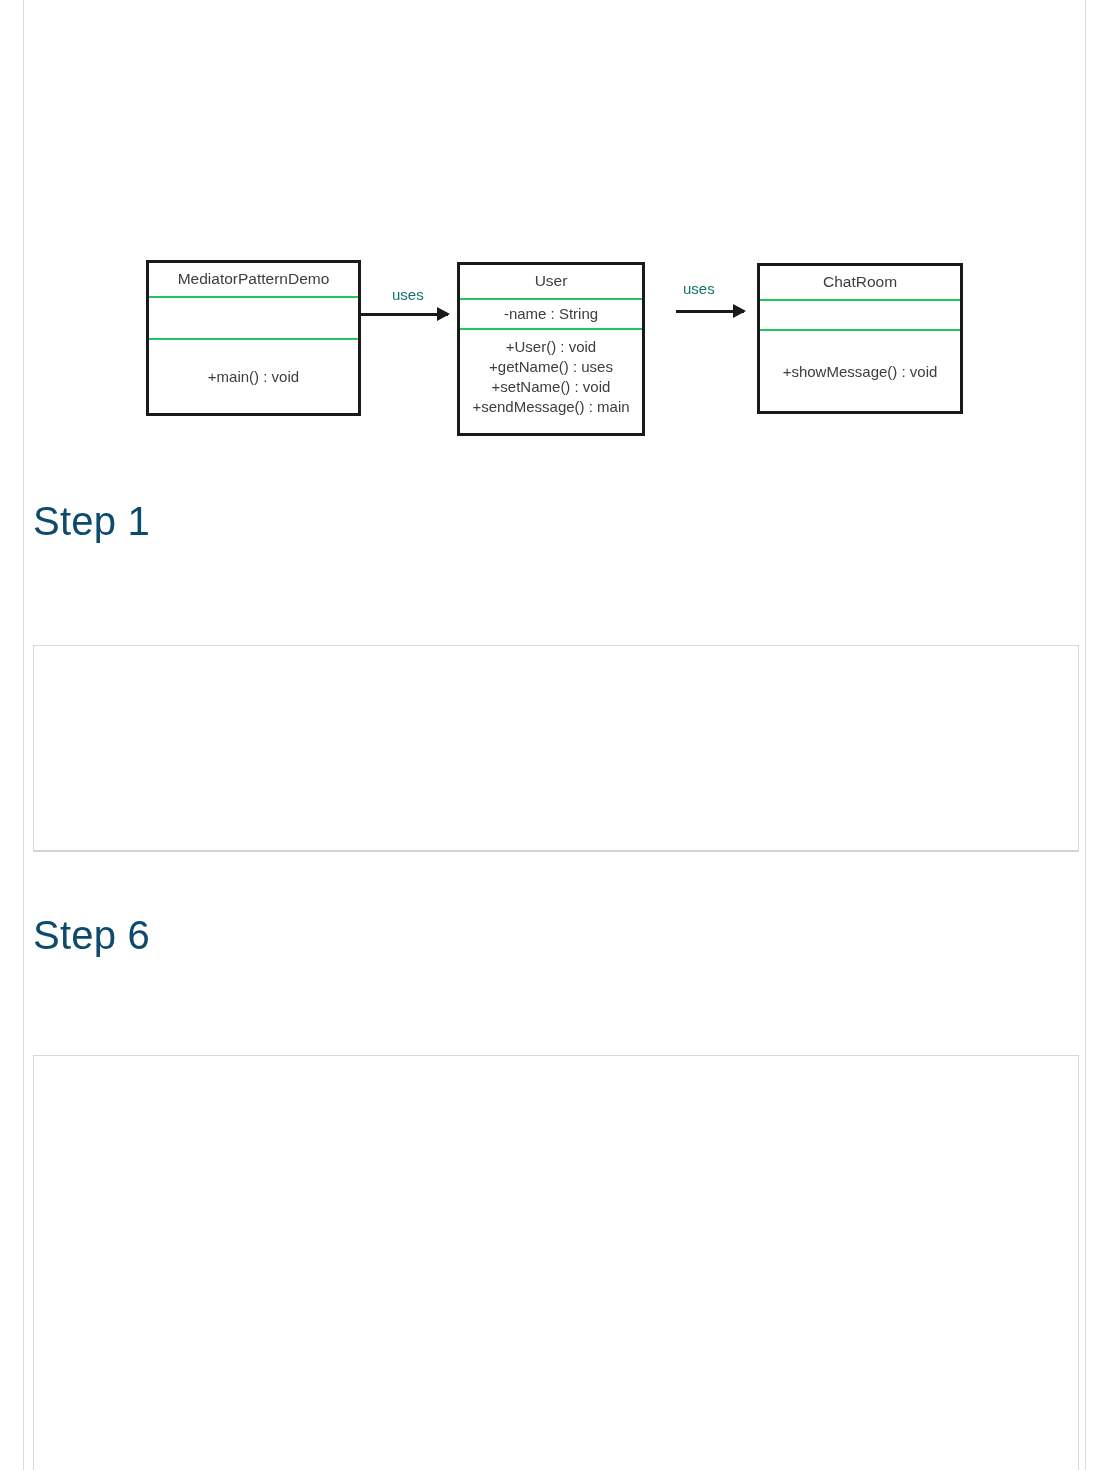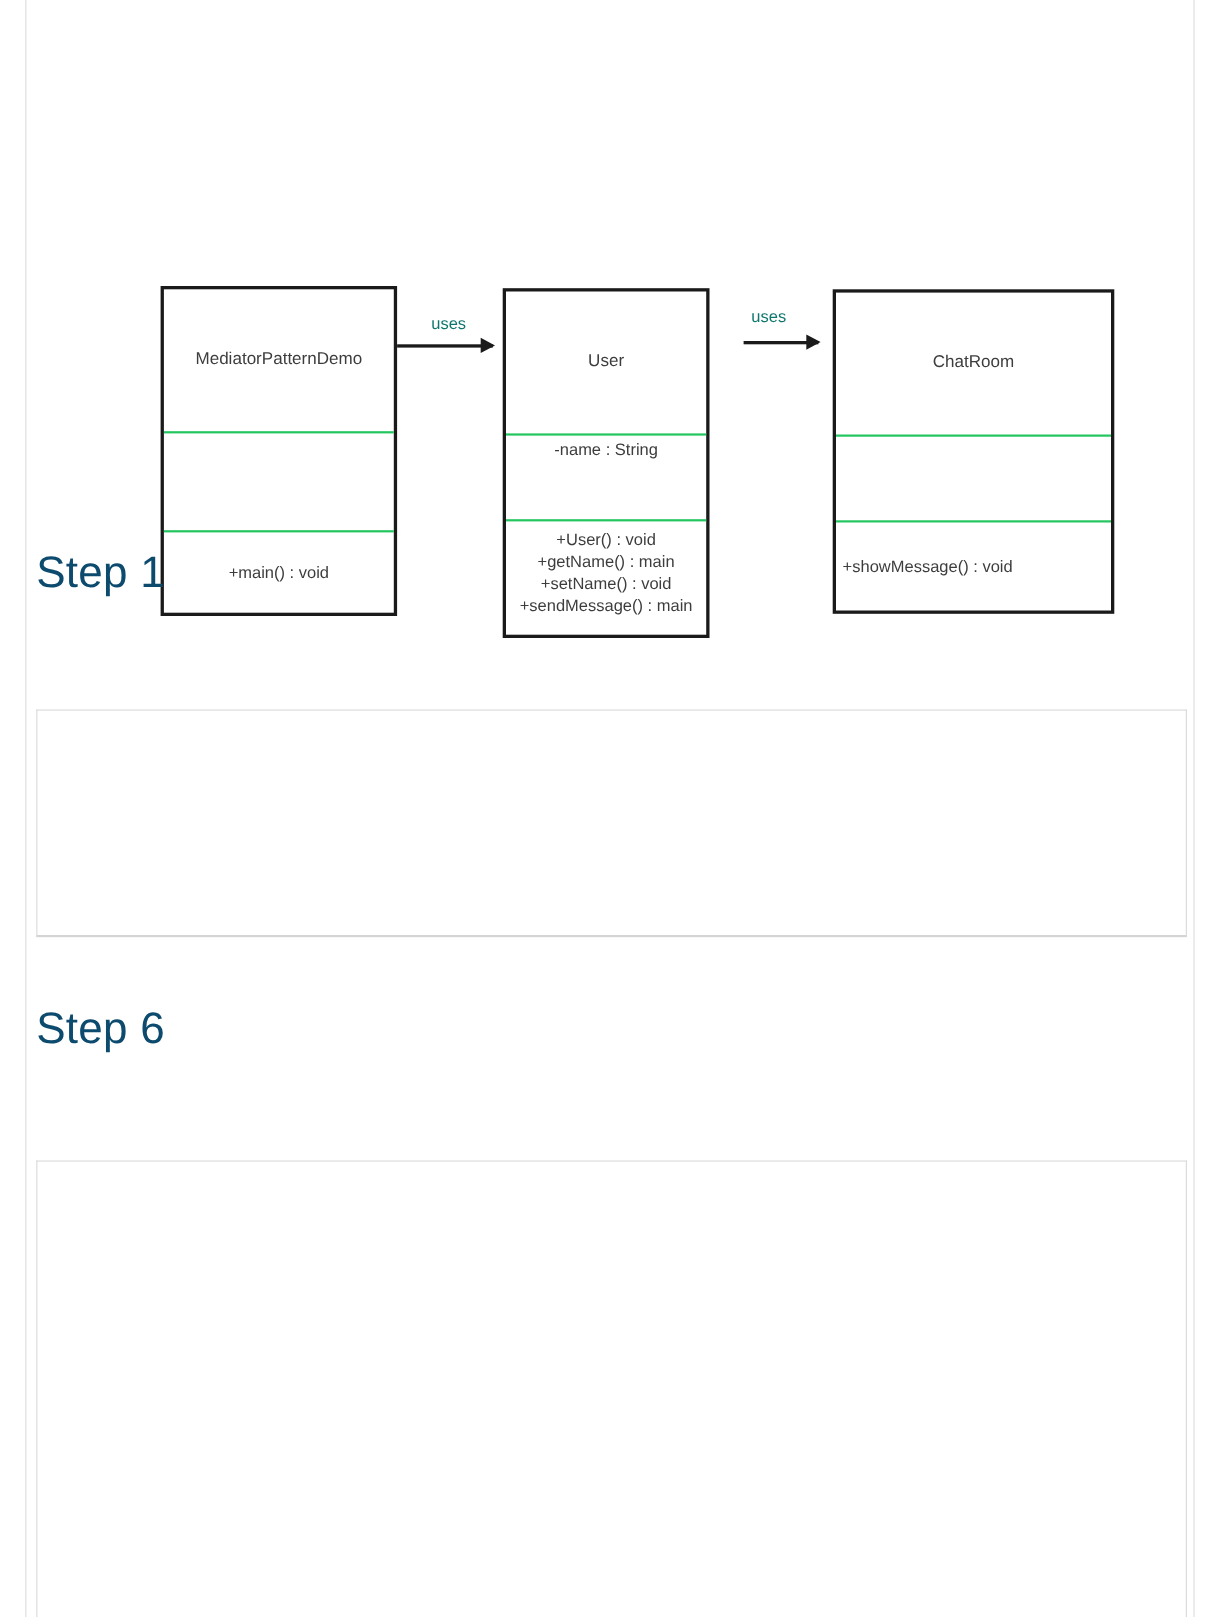--- a/index.html
+++ b/index.html
@@ -40,39 +40,38 @@
     font-family: "Liberation Sans", sans-serif;
     color: #3a3a3a;
   }
   .uml-row {
     padding: 4px 6px;
     text-align: center;
     font-size: 15px;
     line-height: 1.32;
     color: #3d3d3d;
     white-space: nowrap;
-    margin-top: 48px;
   }
   .uml-row + .uml-row { border-top: 2px solid #22c55e; }
   .uml-title  { font-size: 15.5px; padding: 6px 6px 7px; }
   .uml-attrs  { }
   .uml-ops    { padding-top: 9px; padding-bottom: 9px; }
   .uml-empty  { min-height: 24px; }
 
   
   #cls-demo     { left: 146px; top: 260px; width: 215px; }
   #cls-demo .uml-empty { height: 42px; }
   #cls-demo .uml-ops   { height: 75px; display:flex; align-items:center; justify-content:center; }
 
   #cls-user     { left: 457px; top: 262px; width: 188px; }
   #cls-user .uml-ops { padding-top: 7px; padding-bottom: 17px; }
 
-  #cls-chatroom { left: 757px; top: 263px; width: 256px; }
+  #cls-chatroom { left: 757px; top: 263px; width: 206px; }
   #cls-chatroom .uml-empty { height: 30px; }
-  #cls-chatroom .uml-ops   { height: 82px; display:flex; align-items:center; justify-content:flex-start; }
+  #cls-chatroom .uml-ops   { height: 82px; display:flex; align-items:center; justify-content:center; }
 
   
   .uml-arrow {
     position: absolute;
     height: 3px;
     background: #1a1a1a;
   }
   .uml-arrow::after {
     content: "";
     position: absolute;
@@ -153,21 +152,21 @@
     <div class="uml-arrow" id="arrow-1"></div>
     <div class="uml-arrow-label" id="arrow-1-label">uses</div>
 
     <div class="uml-class" id="cls-user">
       <div class="uml-row uml-title">User</div>
       <div class="uml-row uml-attrs">
         <span>-name : String</span>
       </div>
       <div class="uml-row uml-ops">
         <div>+User() : void</div>
-        <div>+getName() : main</div>
+        <div>+getName() : uses</div>
         <div>+setName() : void</div>
         <div>+sendMessage()  : main</div>
       </div>
     </div>
 
     <div class="uml-arrow" id="arrow-2"></div>
     <div class="uml-arrow-label" id="arrow-2-label">uses</div>
 
     <div class="uml-class" id="cls-chatroom">
       <div class="uml-row uml-title">ChatRoom</div>

